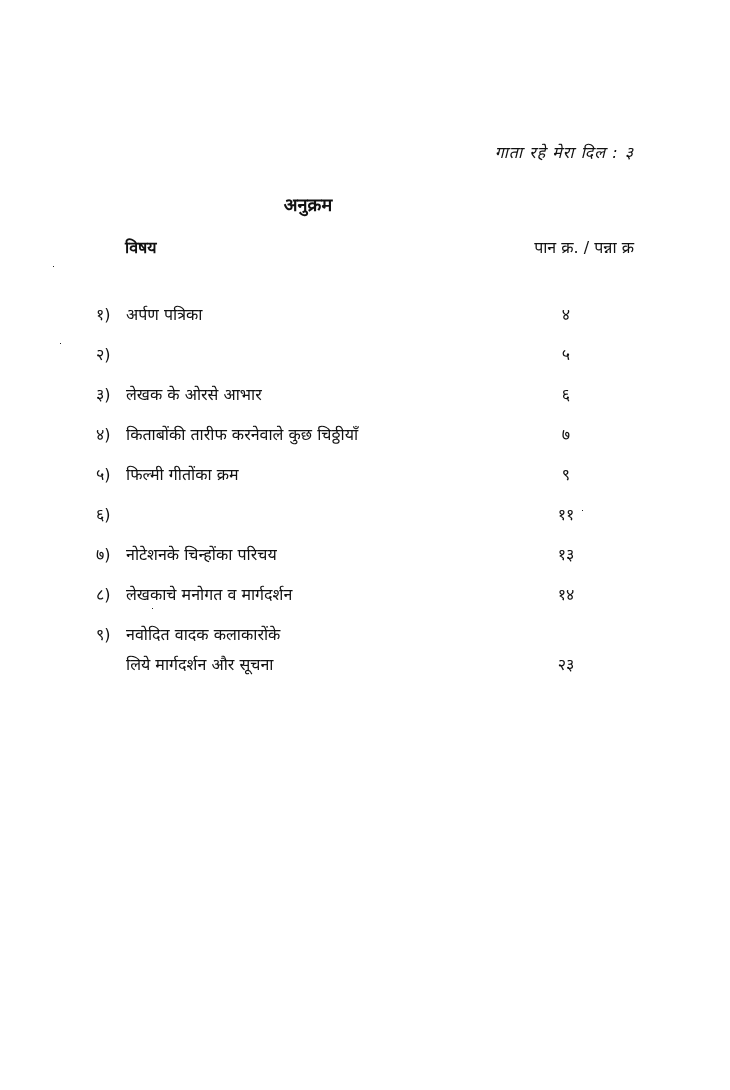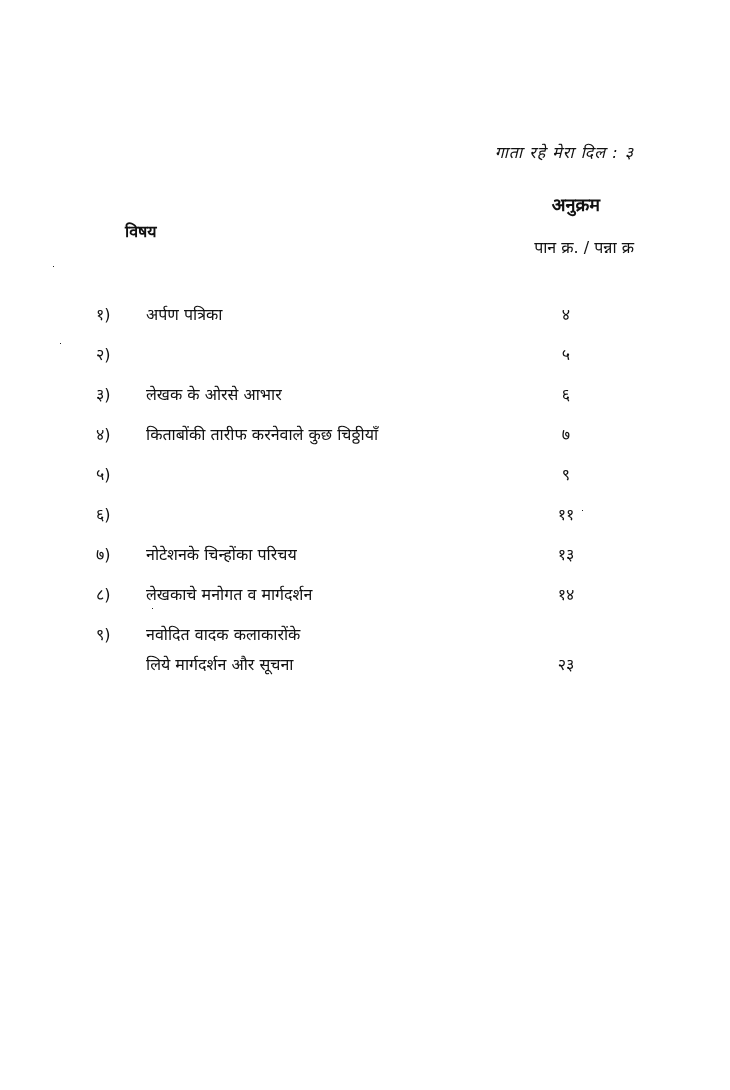--- a/index.html
+++ b/index.html
@@ -20,29 +20,29 @@
       top: 141px;
       right: 96px;
       font-size: 16px;
       letter-spacing: 1px;
       white-space: nowrap;
       font-style: italic;
     }
     .toc-title {
       position: absolute;
       top: 192px;
-      left: 0;
+      left: 8px;
       width: 600px;
-      text-align: right;
+      text-align: center;
       font-size: 18px;
       font-weight: bold;
     }
     .col-head-left {
       position: absolute;
-      top: 220px;
+      top: 236px;
       left: 125px;
       font-size: 16px;
       font-weight: bold;
     }
     .col-head-right {
       position: absolute;
       top: 236px;
       right: 96px;
       font-size: 16px;
       font-weight: normal;
@@ -67,21 +67,20 @@
       left: 0;
       top: 0;
       white-space: nowrap;
     }
     .toc-text {
       position: absolute;
       left: 30px;
       top: 0;
       white-space: nowrap;
       line-height: 30px;
-      margin-left: 20px;
     }
     .toc-row .toc-num { line-height: 30px; }
     .toc-page {
       position: absolute;
       left: 440px;
       width: 60px;
       text-align: center;
       top: 0;
       line-height: 30px;
     }
@@ -122,20 +121,21 @@
       <span class="toc-text">लेखक के ओरसे आभार</span>
       <span class="toc-page">६</span>
     </div>
     <div class="toc-row">
       <span class="toc-num">४)</span>
       <span class="toc-text">किताबोंकी तारीफ करनेवाले कुछ चिठ्ठीयाँ</span>
       <span class="toc-page">७</span>
     </div>
     <div class="toc-row">
       <span class="toc-num">५)</span>
+      <span class="toc-text">फिल्मी गीतोंका क्रम</span>
       <span class="toc-page">९</span>
     </div>
     <div class="toc-row">
       <span class="toc-num">६)</span>
       <span class="toc-page">११</span>
     </div>
     <div class="toc-row">
       <span class="toc-num">७)</span>
       <span class="toc-text">नोटेशनके चिन्होंका परिचय</span>
       <span class="toc-page">१३</span>

